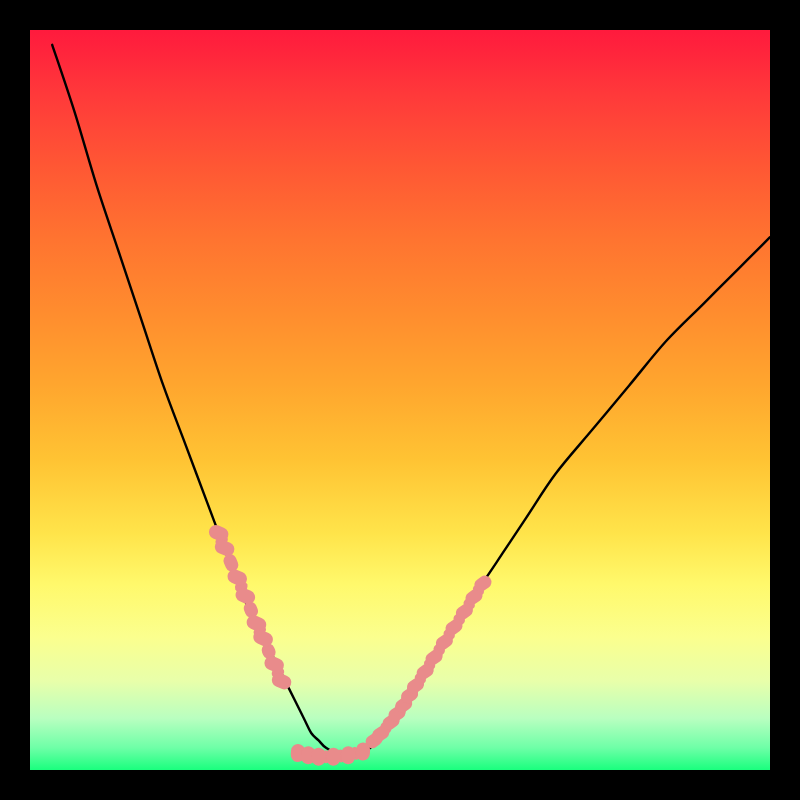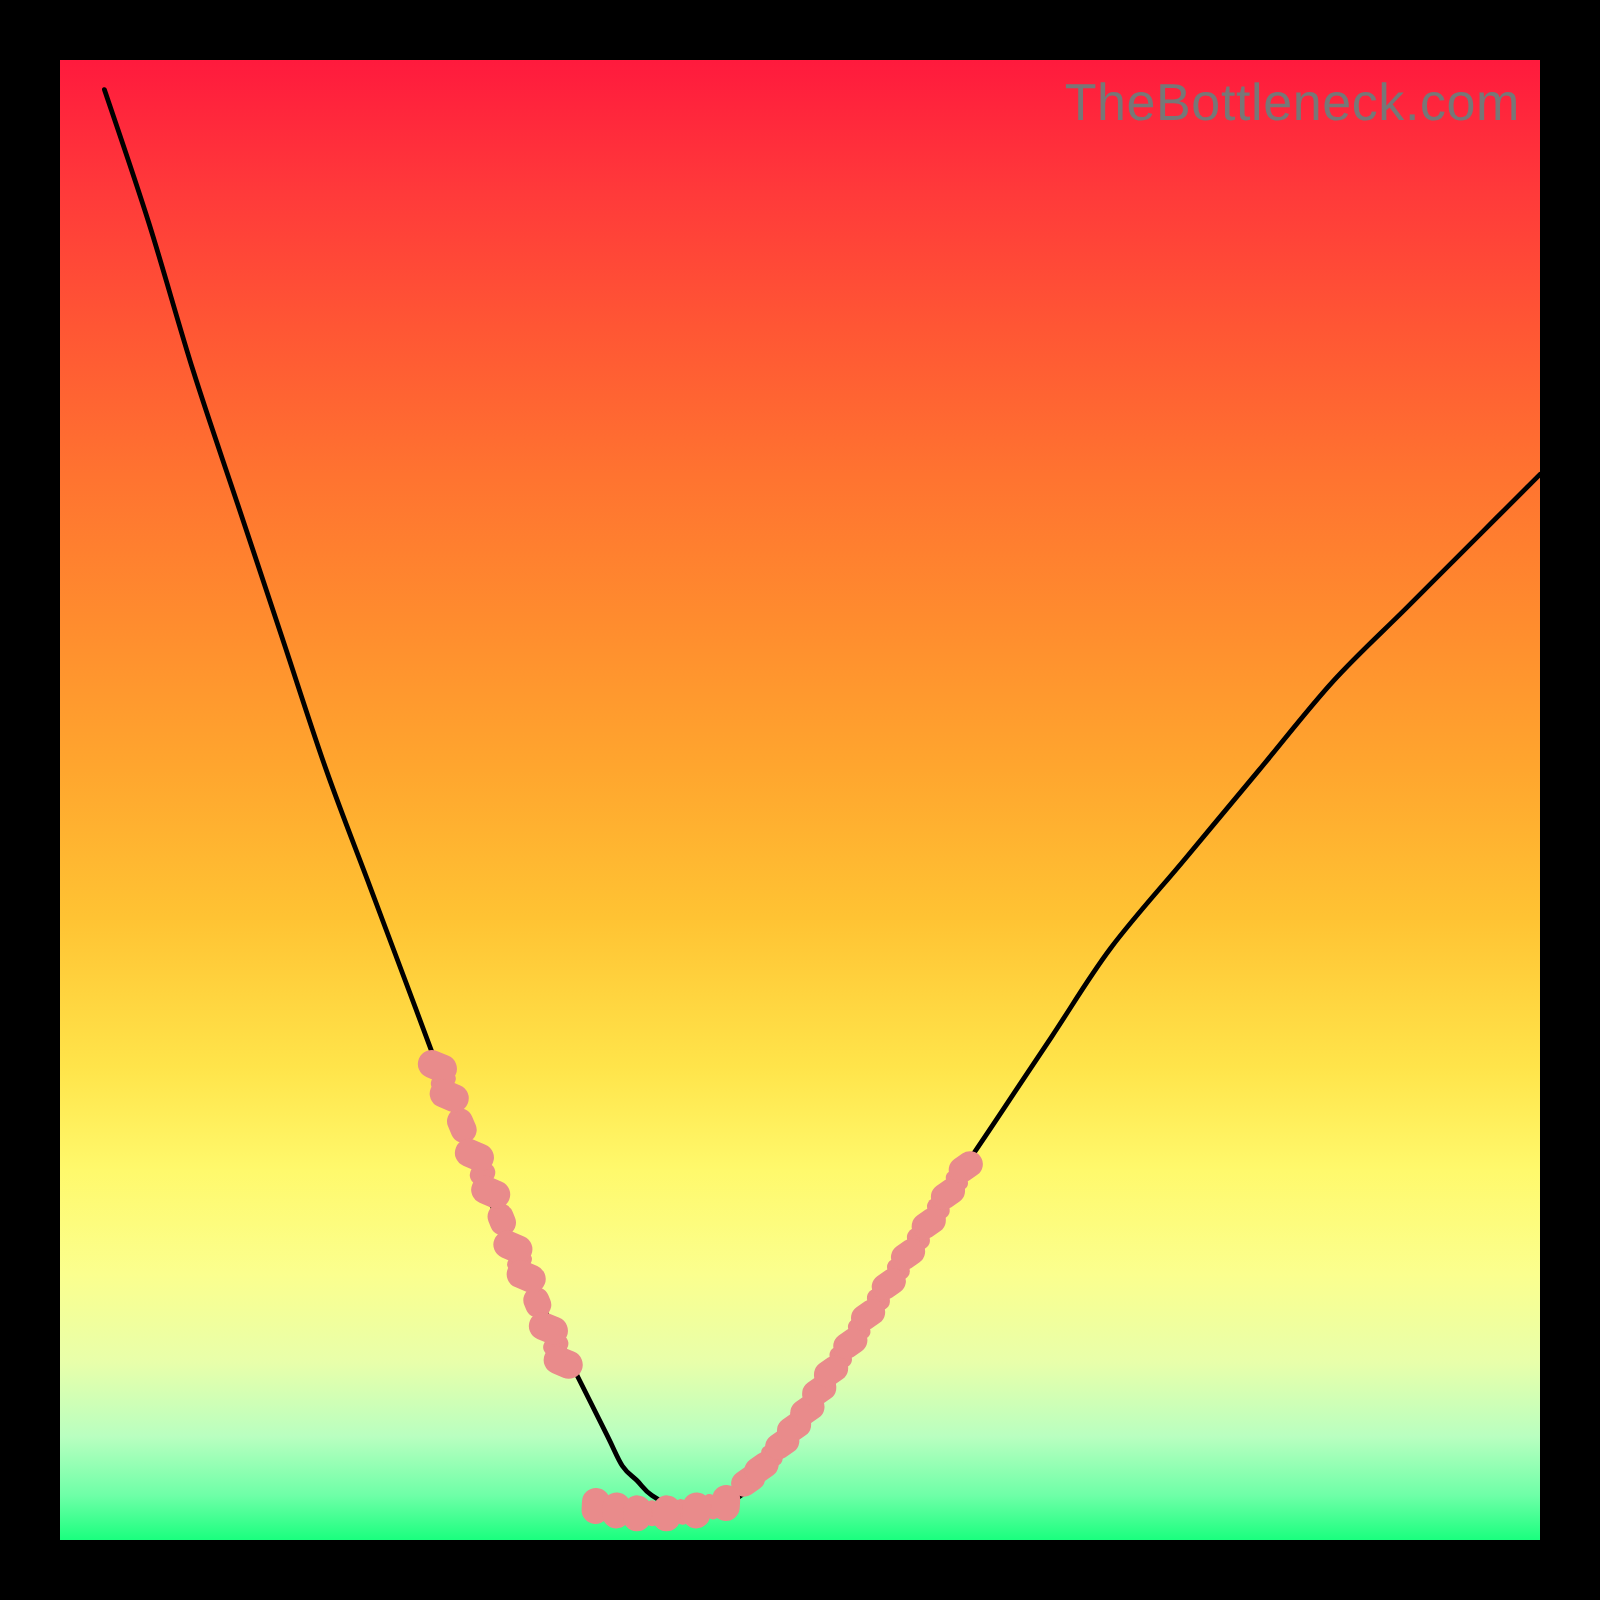--- a/index.html
+++ b/index.html
@@ -58,21 +58,20 @@
     width: 740px;
     height: 740px;
     overflow: visible;
   }
 </style>
 </head>
 <body>
 
 <div class="frame">
   <div class="plot-area">
-    <div class="watermark">TheBottleneck.com</div>
     <svg class="overlay" viewBox="0 0 740 740" preserveAspectRatio="none">
       <path id="curve-path" fill="none" stroke="#000000" stroke-width="2.4" stroke-linecap="round" stroke-linejoin="round" d="M 22.2 14.800000000000068 C 25.9 25.900000000000055, 37 57.966666666666654, 44.4 81.39999999999998 C 51.8 104.8333333333333, 59.199999999999996 131.96666666666664, 66.6 155.39999999999998 C 74 178.83333333333331, 81.39999999999999 199.79999999999998, 88.8 222 C 96.2 244.20000000000002, 103.6 266.40000000000003, 111 288.6 C 118.4 310.8, 125.79999999999998 334.23333333333335, 133.2 355.2 C 140.6 376.16666666666663, 148 394.66666666666663, 155.4 414.4 C 162.8 434.1333333333333, 170.2 453.8666666666667, 177.6 473.6 C 185 493.33333333333337, 193.63333333333335 516.7666666666667, 199.8 532.8 C 205.96666666666667 548.8333333333333, 209.66666666666666 558.6999999999999, 214.6 569.8 C 219.53333333333333 580.9, 224.46666666666667 589.5333333333333, 229.4 599.4 C 234.33333333333334 609.2666666666667, 239.26666666666668 619.1333333333333, 244.20000000000002 629 C 249.13333333333335 638.8666666666667, 254.06666666666666 648.7333333333333, 259 658.6 C 263.93333333333334 668.4666666666667, 270.1 680.8000000000001, 273.8 688.2 C 277.5 695.6, 278.73333333333335 699.3, 281.2 703 C 283.66666666666663 706.7, 286.1333333333333 707.9333333333333, 288.6 710.4 C 291.0666666666667 712.8666666666667, 292.3 715.3333333333333, 296 717.8 C 299.7 720.2666666666667, 305.8666666666667 723.9666666666667, 310.8 725.2 C 315.73333333333335 726.4333333333334, 320.6666666666667 726.4333333333334, 325.6 725.2 C 330.53333333333336 723.9666666666667, 335.4666666666667 721.5, 340.40000000000003 717.8 C 345.33333333333337 714.0999999999999, 350.26666666666665 709.1666666666666, 355.2 703 C 360.1333333333333 696.8333333333334, 363.8333333333333 689.4333333333333, 370 680.8 C 376.1666666666667 672.1666666666666, 384.80000000000007 662.3000000000001, 392.20000000000005 651.2 C 399.6 640.1, 407.00000000000006 626.5333333333334, 414.40000000000003 614.2 C 421.8 601.8666666666667, 427.96666666666664 590.7666666666668, 436.59999999999997 577.2 C 445.2333333333333 563.6333333333333, 456.3333333333333 547.5999999999999, 466.2 532.8 C 476.06666666666666 518, 485.93333333333334 503.2, 495.8 488.4 C 505.6666666666667 473.59999999999997, 514.3 458.8, 525.4 444 C 536.5 429.2, 550.0666666666666 414.4, 562.4 399.59999999999997 C 574.7333333333333 384.79999999999995, 587.0666666666667 370, 599.4000000000001 355.2 C 611.7333333333335 340.4, 624.0666666666666 324.3666666666667, 636.4 310.8 C 648.7333333333333 297.23333333333335, 661.0666666666666 286.1333333333333, 673.4 273.8 C 685.7333333333333 261.4666666666667, 699.3 247.89999999999995, 710.4 236.79999999999995 C 721.5 225.69999999999996, 735.0666666666666 212.13333333333335, 740 207.20000000000005"></path>
       <g id="markers-left">
           <g transform="translate(191.66000000000003 510.6) rotate(68.19859051364824)">
             <rect x="-4.383524153007488" y="-6.5" width="8.767048306014976" height="13" rx="6.5" ry="6.5" fill="#e98b8b" stroke="#e98b8b" stroke-width="0"></rect>
           </g>
           <g transform="translate(200.91000000000003 532.8) rotate(66.97450799147197)">
             <rect x="-8.844644721525006" y="-6.5" width="17.68928944305001" height="13" rx="6.5" ry="6.5" fill="#e98b8b" stroke="#e98b8b" stroke-width="0"></rect>
           </g>
           <g transform="translate(211.27000000000004 556.85) rotate(66.2505055071332)">

